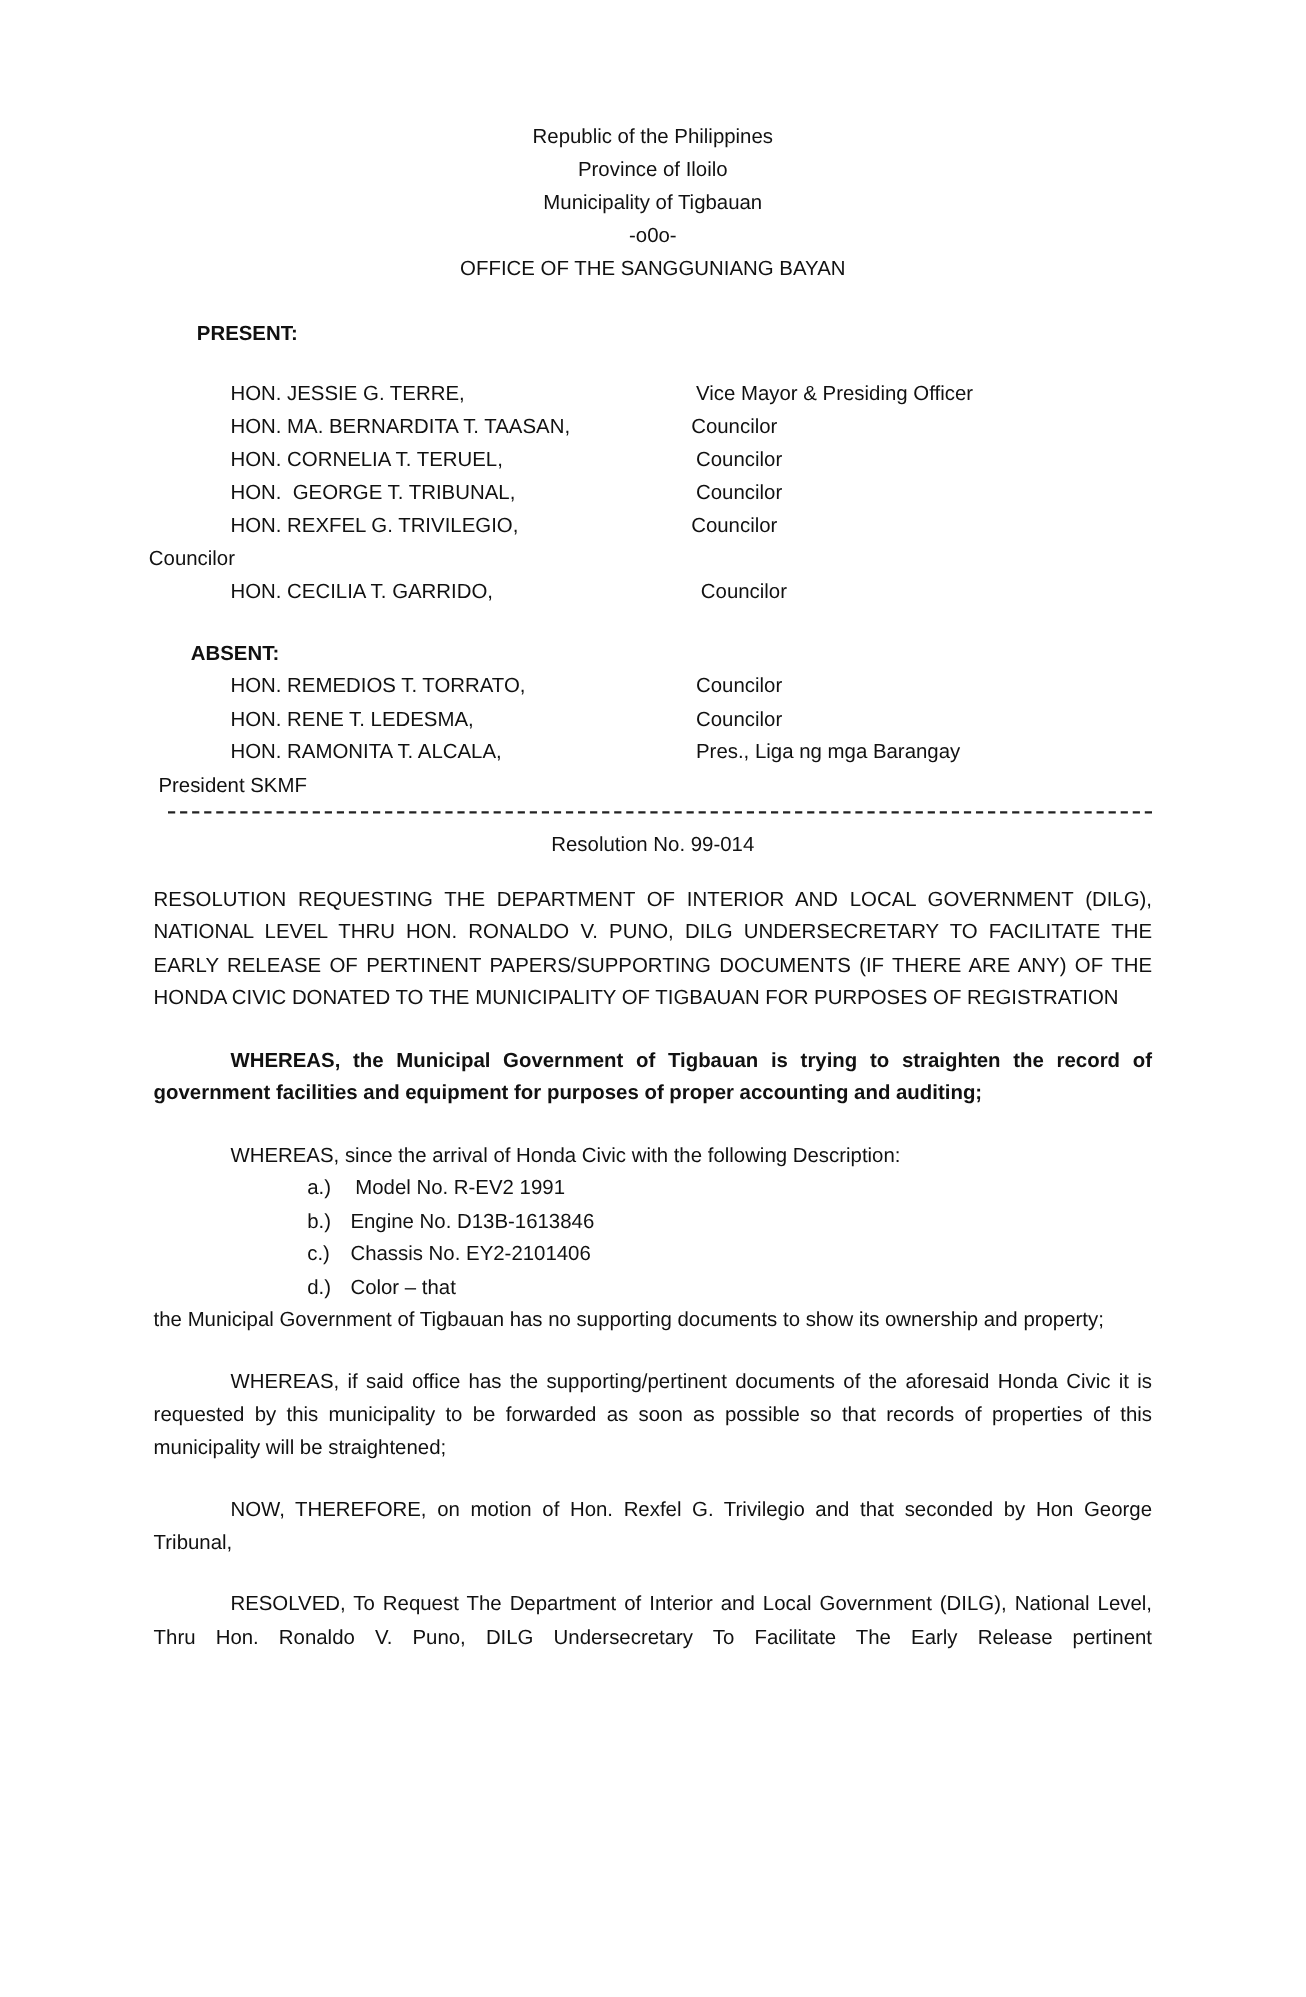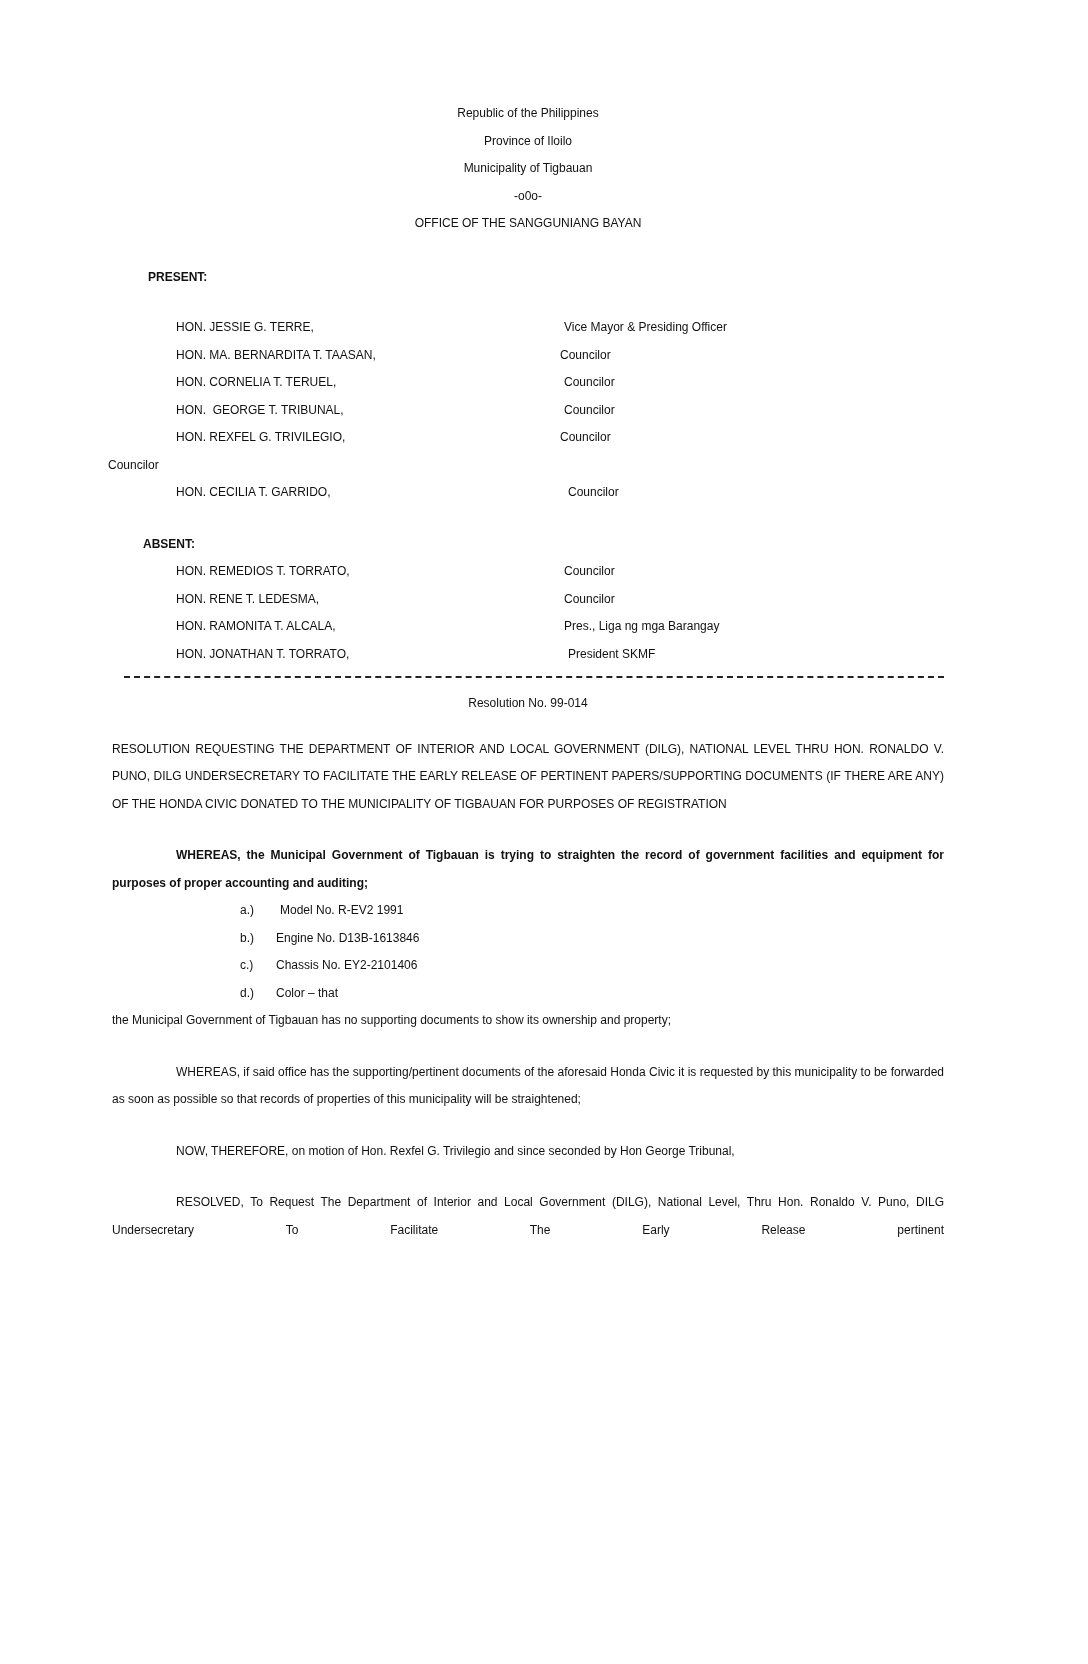--- a/index.html
+++ b/index.html
@@ -6,24 +6,24 @@
     body {
       width: 1088px;
       height: 1664px;
       position: relative;
       overflow: hidden;
       font-family: "Liberation Sans", sans-serif;
       color: #111111;
     }
     .page {
       position: absolute;
-      left: 112px;
+      left: 128px;
       top: 100px;
       width: 832px;
-      font-size: 12px;
+      font-size: 17px;
       line-height: 27.5px;
     }
     .center { text-align: center; }
     .header-block .line { display: block; }
     .justify { text-align: justify; text-align-last: left; }
     .justify-full { text-align: justify; text-align-last: justify; }
     .indent { text-indent: 64px; }
     .mt-small { margin-top: 12px; }
     .mt-med { margin-top: 27px; }
     .roster-label { padding-left: 36px; font-weight: bold; }
@@ -102,33 +102,33 @@
       </li>
     <li>
         <span class="name">HON. RENE T. LEDESMA,</span>
         <span class="role">Councilor</span>
       </li>
     <li>
         <span class="name">HON. RAMONITA T. ALCALA,</span>
         <span class="role">Pres., Liga ng mga Barangay</span>
       </li>
     <li>
-        <span class="name">HON. JONATHAN T. TORRATO,</span>
         <span class="role" style="margin-left:4px">President SKMF</span>
       </li>
   </ul>
 
   <div class="separator"></div>
 
   <div class="center" style="margin-top:6px;">Resolution No. 99-014</div>
 
   <p class="justify" style="margin:18px 0 0 0;">RESOLUTION REQUESTING THE DEPARTMENT OF INTERIOR AND LOCAL GOVERNMENT (DILG), NATIONAL LEVEL THRU HON. RONALDO V. PUNO, DILG UNDERSECRETARY TO FACILITATE THE EARLY RELEASE OF PERTINENT PAPERS/SUPPORTING DOCUMENTS (IF THERE ARE ANY) OF THE HONDA CIVIC DONATED TO THE MUNICIPALITY OF TIGBAUAN FOR PURPOSES OF REGISTRATION</p>
 
   <p class="justify indent" style="margin:24px 0 0 0;font-weight:bold;">WHEREAS, the Municipal Government of Tigbauan is trying to straighten the record of government facilities and equipment for purposes of proper accounting and auditing;</p>
 
+  <p class="indent" style="margin:24px 0 0 0;">WHEREAS, since the  arrival of Honda Civic with the following Description:</p>
   <ul class="sublist">
     <li>
         <span class="mark">a.)</span>
         <span style="padding-left:4px">Model No. R-EV2 1991</span>
       </li>
     <li>
         <span class="mark">b.)</span>
         <span>Engine No. D13B-1613846</span>
       </li>
     <li>
@@ -137,17 +137,17 @@
       </li>
     <li>
         <span class="mark">d.)</span>
         <span>Color – that</span>
       </li>
   </ul>
   <p class="justify" style="margin:0;">the Municipal Government of Tigbauan has no supporting documents to show its ownership and property;</p>
 
   <p class="justify indent" style="margin:24px 0 0 0;">WHEREAS, if said office has the supporting/pertinent documents of the aforesaid Honda Civic it is requested by this municipality to be forwarded as soon as possible so that records of properties of this municipality will be straightened;</p>
 
-  <p class="justify indent" style="margin:24px 0 0 0;">NOW, THEREFORE, on motion of Hon. Rexfel G. Trivilegio and since seconded by Hon George Tribunal,</p>
+  <p class="justify indent" style="margin:24px 0 0 0;">NOW, THEREFORE, on motion of Hon. Rexfel G. Trivilegio and that seconded by Hon George Tribunal,</p>
 
   <p class="justify-full indent" style="margin:24px 0 0 0;">RESOLVED,  To Request The Department of Interior and Local Government (DILG), National Level, Thru Hon. Ronaldo V. Puno, DILG Undersecretary  To Facilitate The Early Release pertinent</p>
 
 </div>
 
 </body></html>

